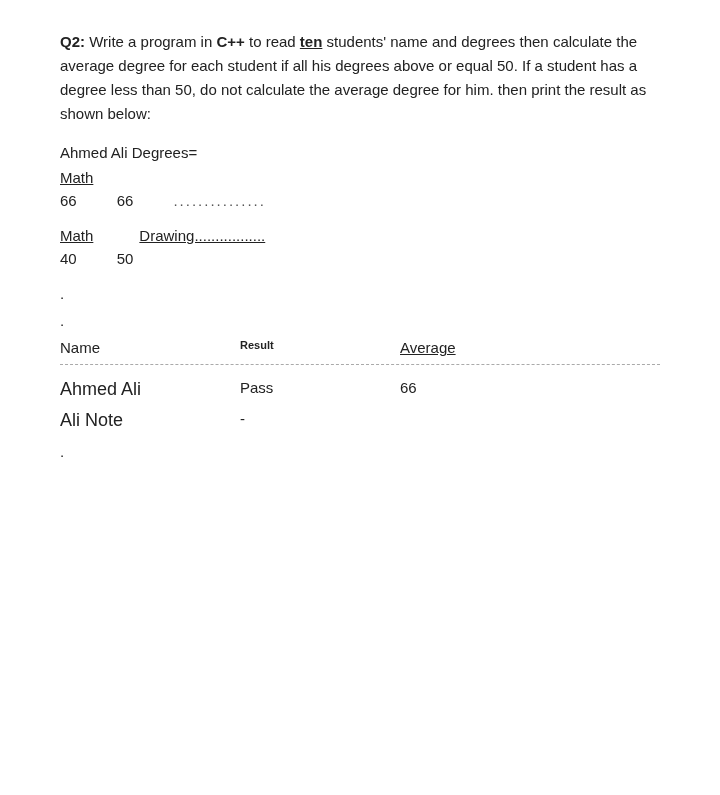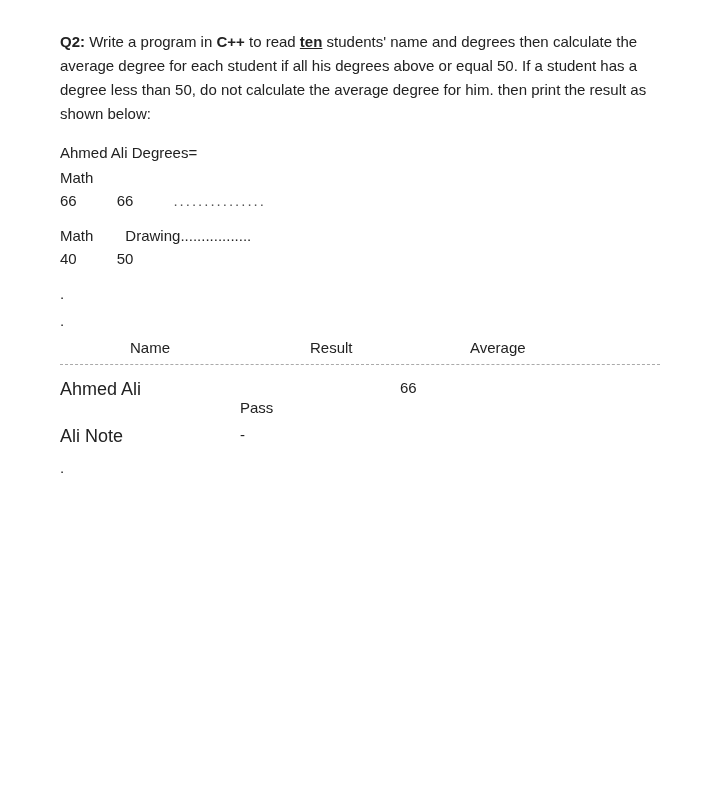--- a/index.html
+++ b/index.html
@@ -40,23 +40,24 @@
       text-decoration: underline;
     }
 
     .section-heading {
       margin-bottom: 8px;
       font-size: 15px;
     }
 
     .subject-row {
       display: flex;
-      gap: 32px;
+      gap: 46px;
       margin-bottom: 6px;
       font-size: 15px;
+      text-decoration: underline;
     }
 
     .grade-row {
       display: flex;
       gap: 40px;
       margin-bottom: 18px;
       font-size: 15px;
     }
 
     .dots {
@@ -70,52 +71,52 @@
       margin: 8px 0 14px 0;
     }
 
     .table-section {
       margin-bottom: 12px;
     }
 
     .table-header-row {
       display: flex;
       margin-bottom: 6px;
-      justify-content: center;
     }
 
     .table-header-row .col-name {
       width: 180px;
       font-size: 15px;
     }
 
     .table-header-row .col-result {
       width: 160px;
-      font-size: 15px;
+      font-size: 11px;
+      font-weight: bold;
     }
 
     .table-header-row .col-average {
       width: 120px;
       font-size: 15px;
+      text-decoration: underline;
     }
 
     .table-data-row {
       display: flex;
       margin-bottom: 10px;
     }
 
     .table-data-row .col-name {
       width: 180px;
       font-size: 18px;
     }
 
     .table-data-row .col-result {
       width: 160px;
       font-size: 15px;
-      margin-top: 20px;
     }
 
     .table-data-row .col-average {
       width: 120px;
       font-size: 15px;
     }
 
     .note-text {
       font-size: 15px;
       margin-top: 10px;

